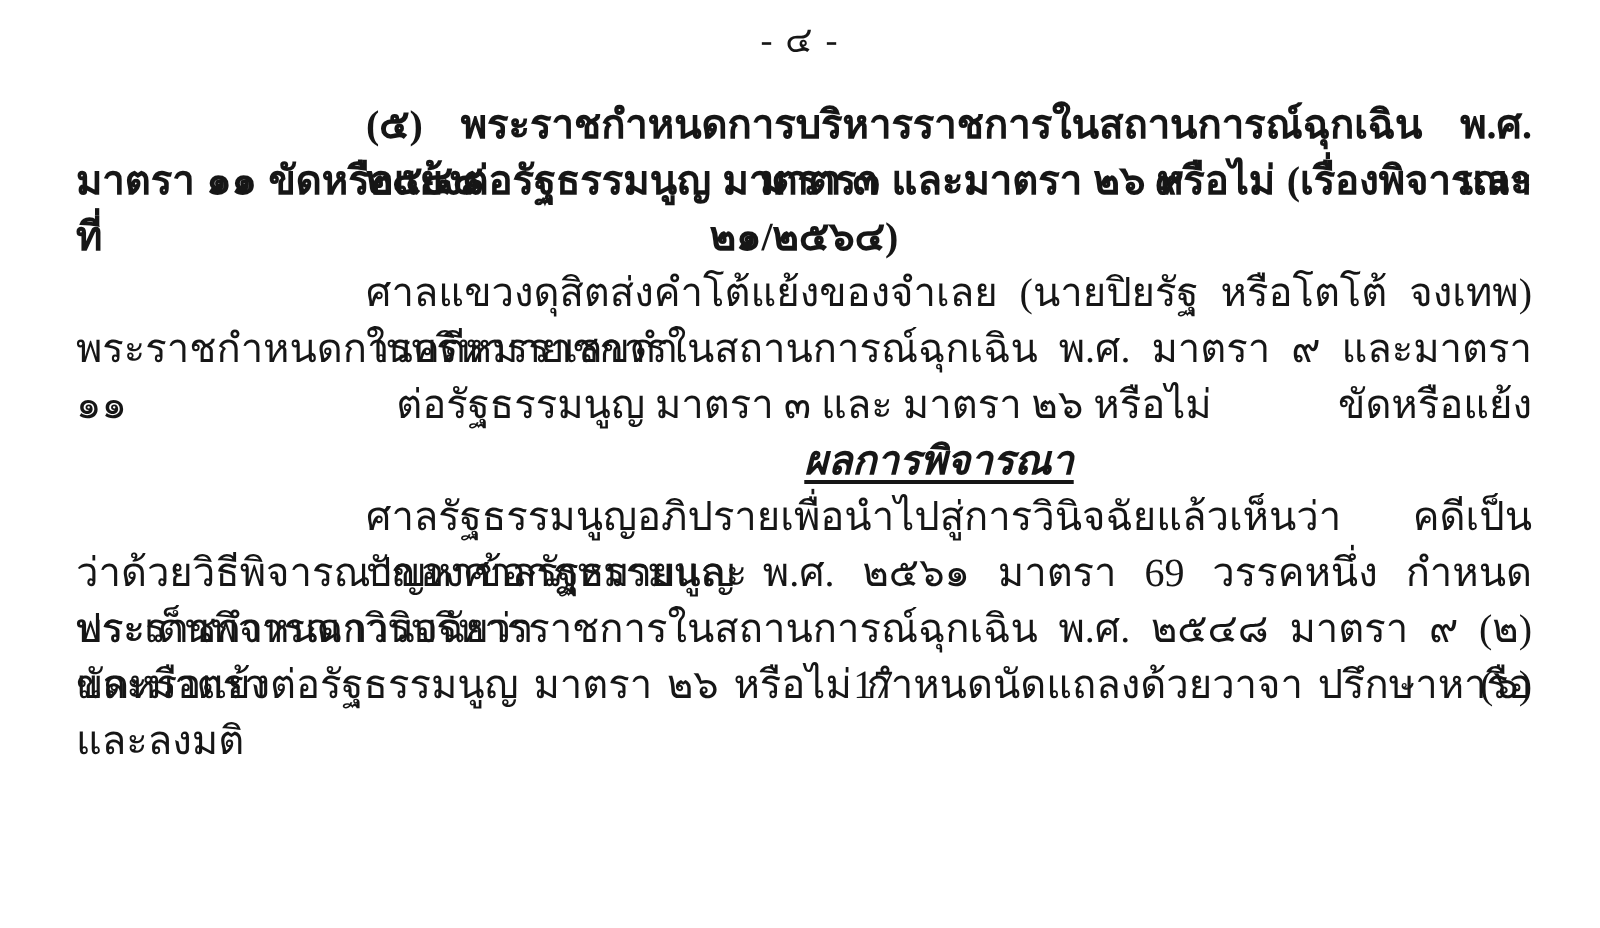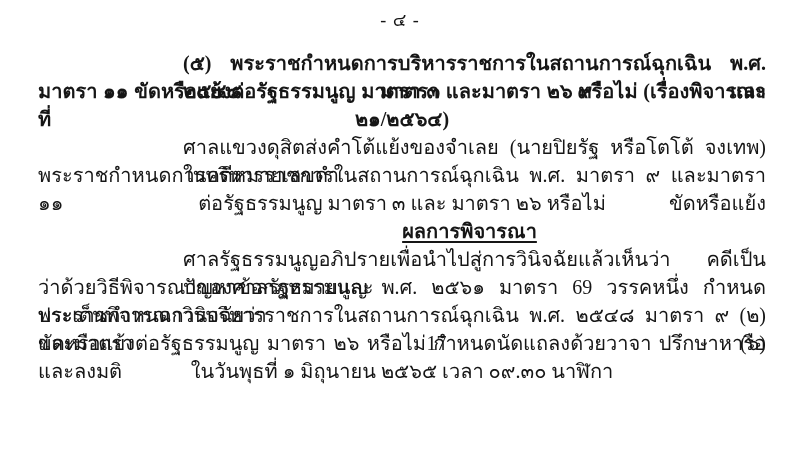--- a/index.html
+++ b/index.html
@@ -45,20 +45,21 @@
     text-align-last: justify;
   }
   .indent { padding-left: 145px; }
   .indent.justify { text-align: justify; text-align-last: justify; }
   .bold { font-weight: bold; }
   .heading {
     font-weight: bold;
     text-decoration: underline;
     text-underline-offset: 3px;
     padding-left: 135px;
+    font-style: italic;
   }
 </style>
 </head>
 <body>
 
 <div class="page">
 
   <div class="page-number">- ๔ -</div>
 
   <div class="doc-body">
@@ -70,16 +71,15 @@
     <div class="line indent justify">ศาลแขวงดุสิตส่งคำโต้แย้งของจำเลย  (นายปิยรัฐ  หรือโตโต้  จงเทพ)  ในคดีหมายเลขดำ</div>
     <div class="line justify">พระราชกำหนดการบริหารราชการในสถานการณ์ฉุกเฉิน  พ.ศ.  มาตรา  ๙  และมาตรา  ๑๑  ขัดหรือแย้ง</div>
     <div class="line">ต่อรัฐธรรมนูญ  มาตรา  ๓  และ  มาตรา  ๒๖  หรือไม่</div>
 
     <div class="line heading">ผลการพิจารณา</div>
 
     <div class="line indent justify">ศาลรัฐธรรมนูญอภิปรายเพื่อนำไปสู่การวินิจฉัยแล้วเห็นว่า  คดีเป็นปัญหาข้อกฎหมายและ</div>
     <div class="line justify">ว่าด้วยวิธีพิจารณาของศาลรัฐธรรมนูญ  พ.ศ.  ๒๕๖๑  มาตรา  69  วรรคหนึ่ง  กำหนดประเด็นพิจารณาวินิจฉัยว่า</div>
     <div class="line justify">พระราชกำหนดการบริหารราชการในสถานการณ์ฉุกเฉิน  พ.ศ.  ๒๕๔๘  มาตรา  ๙  (๒)  และมาตรา  17  (๖)</div>
     <div class="line justify">ขัดหรือแย้งต่อรัฐธรรมนูญ  มาตรา  ๒๖  หรือไม่  กำหนดนัดแถลงด้วยวาจา  ปรึกษาหารือ  และลงมติ</div>
-    <div class="line">ในวันพุธที่  ๑  มิถุนายน  ๒๕๖๕  เวลา  ๐๙.๓๐  นาฬิกา</div>
 
   </div>
 </div>
 
 </body></html>

